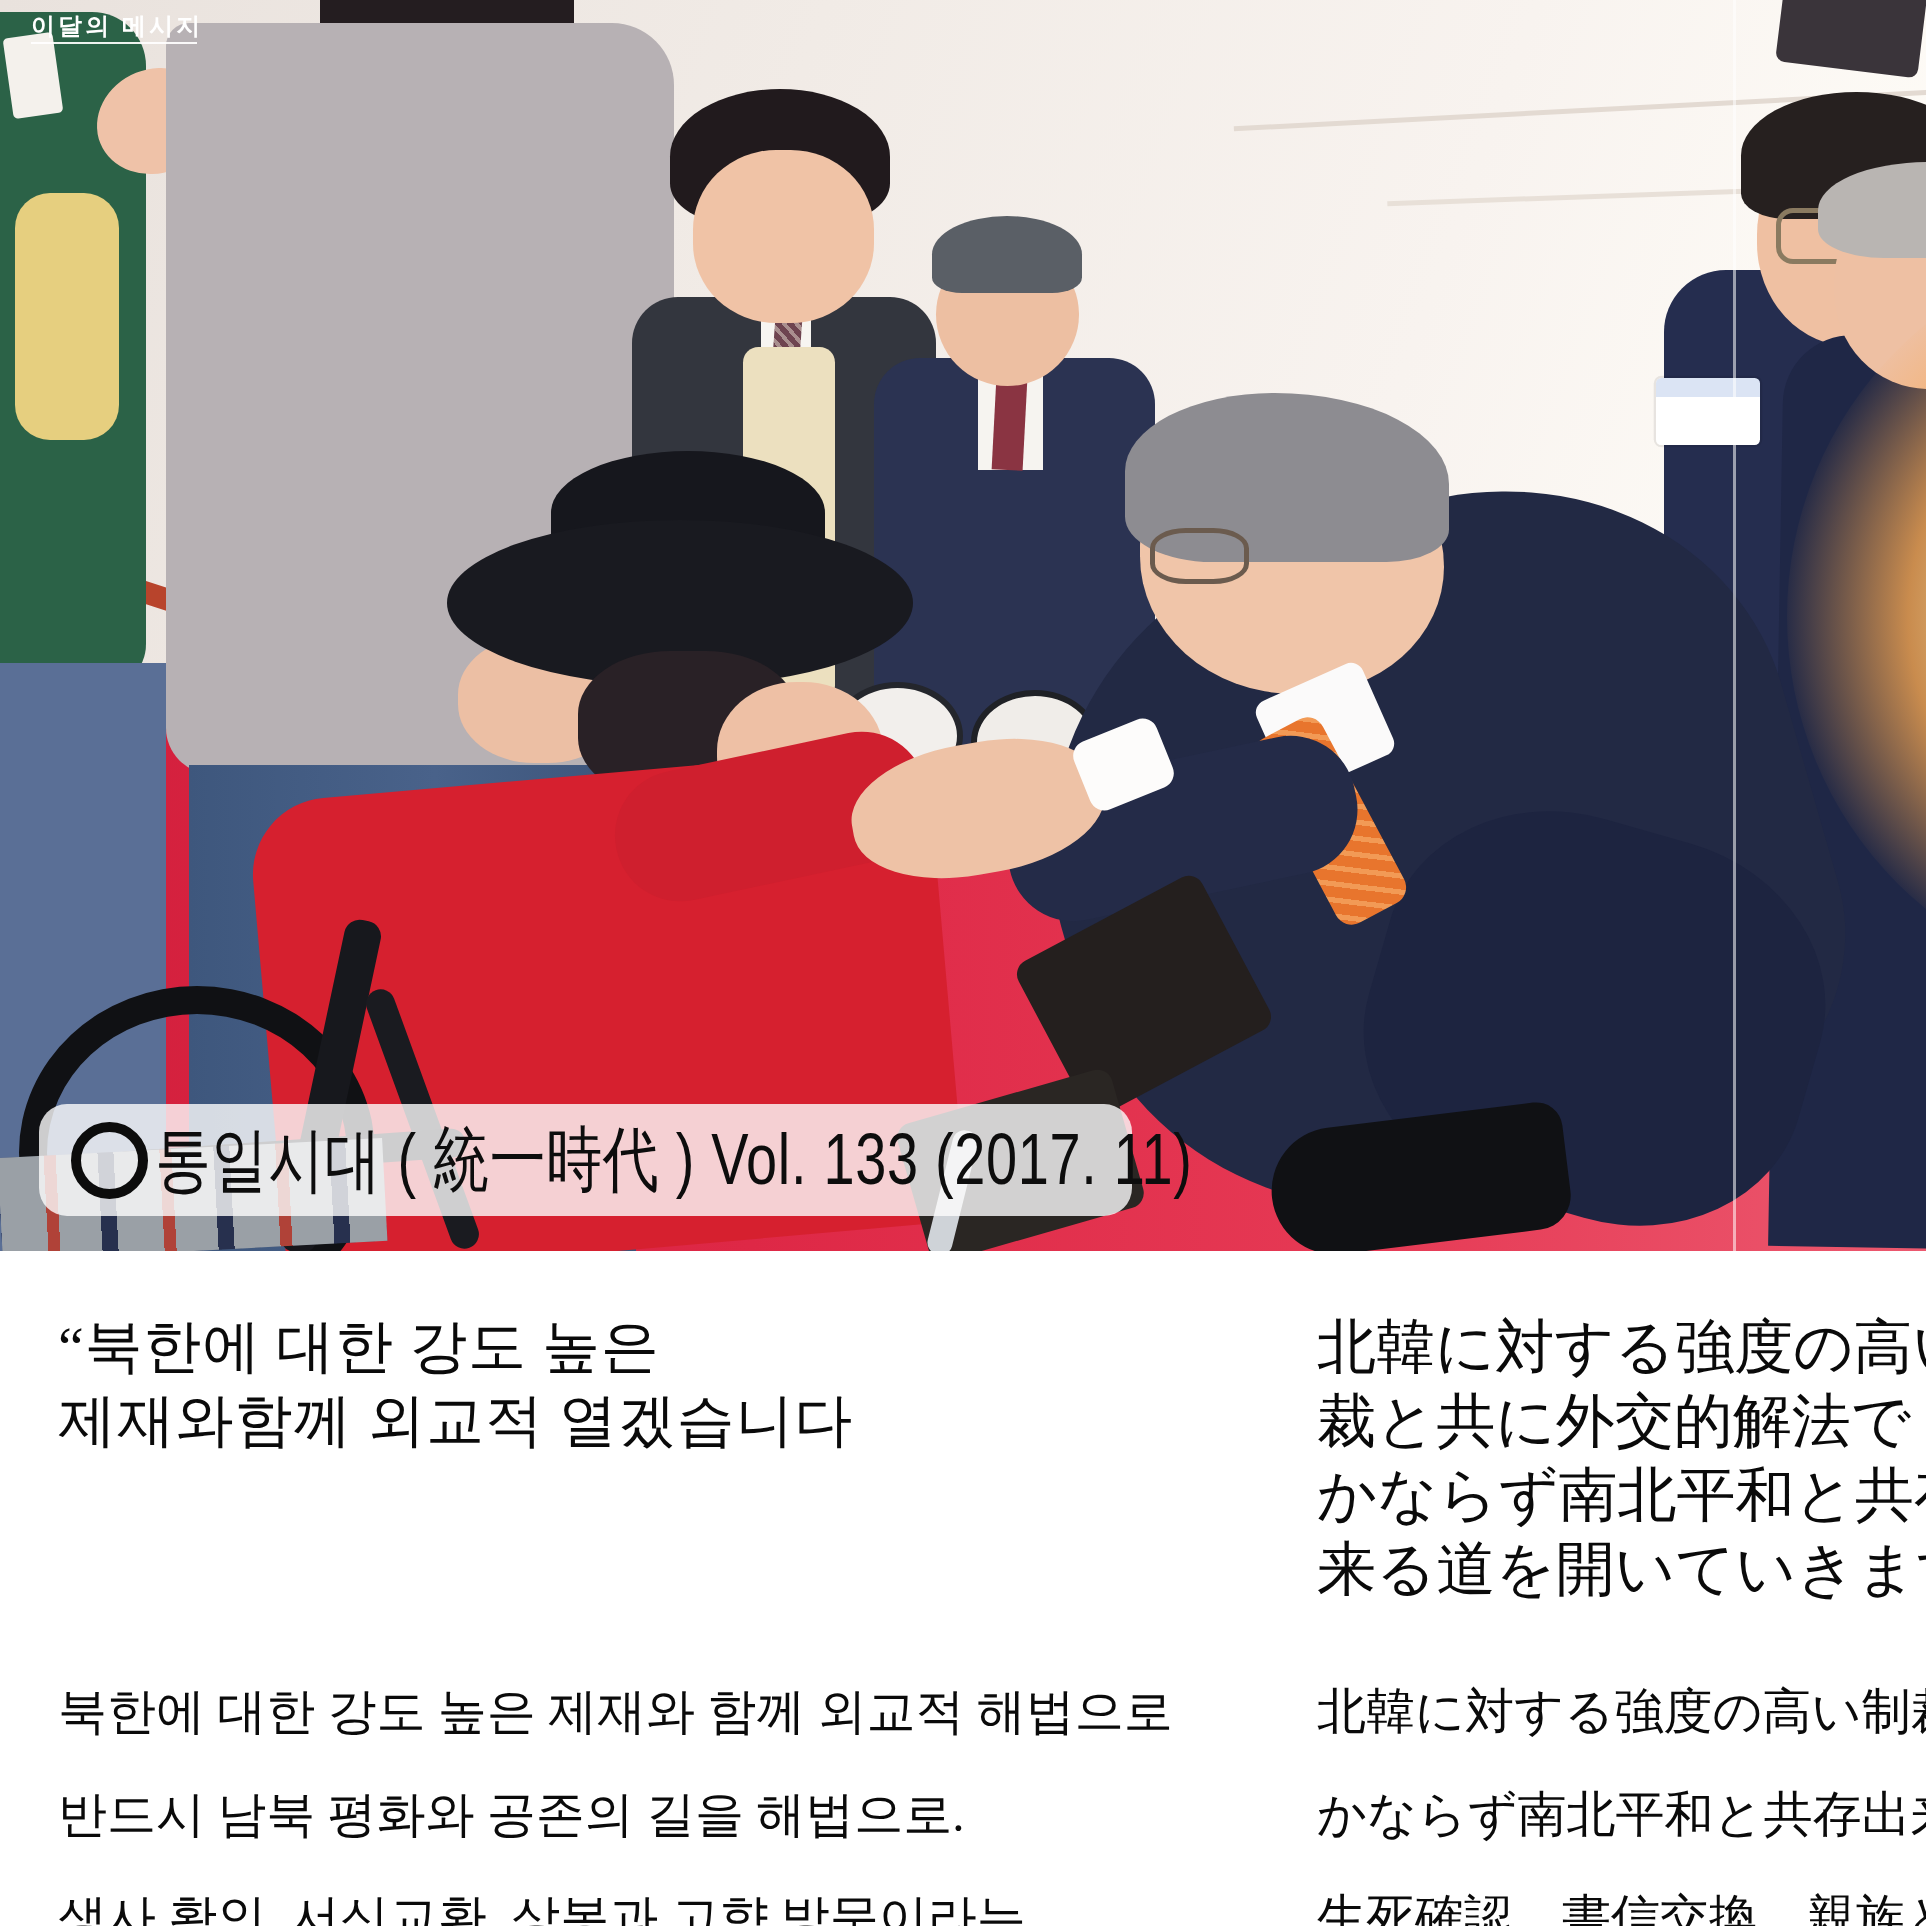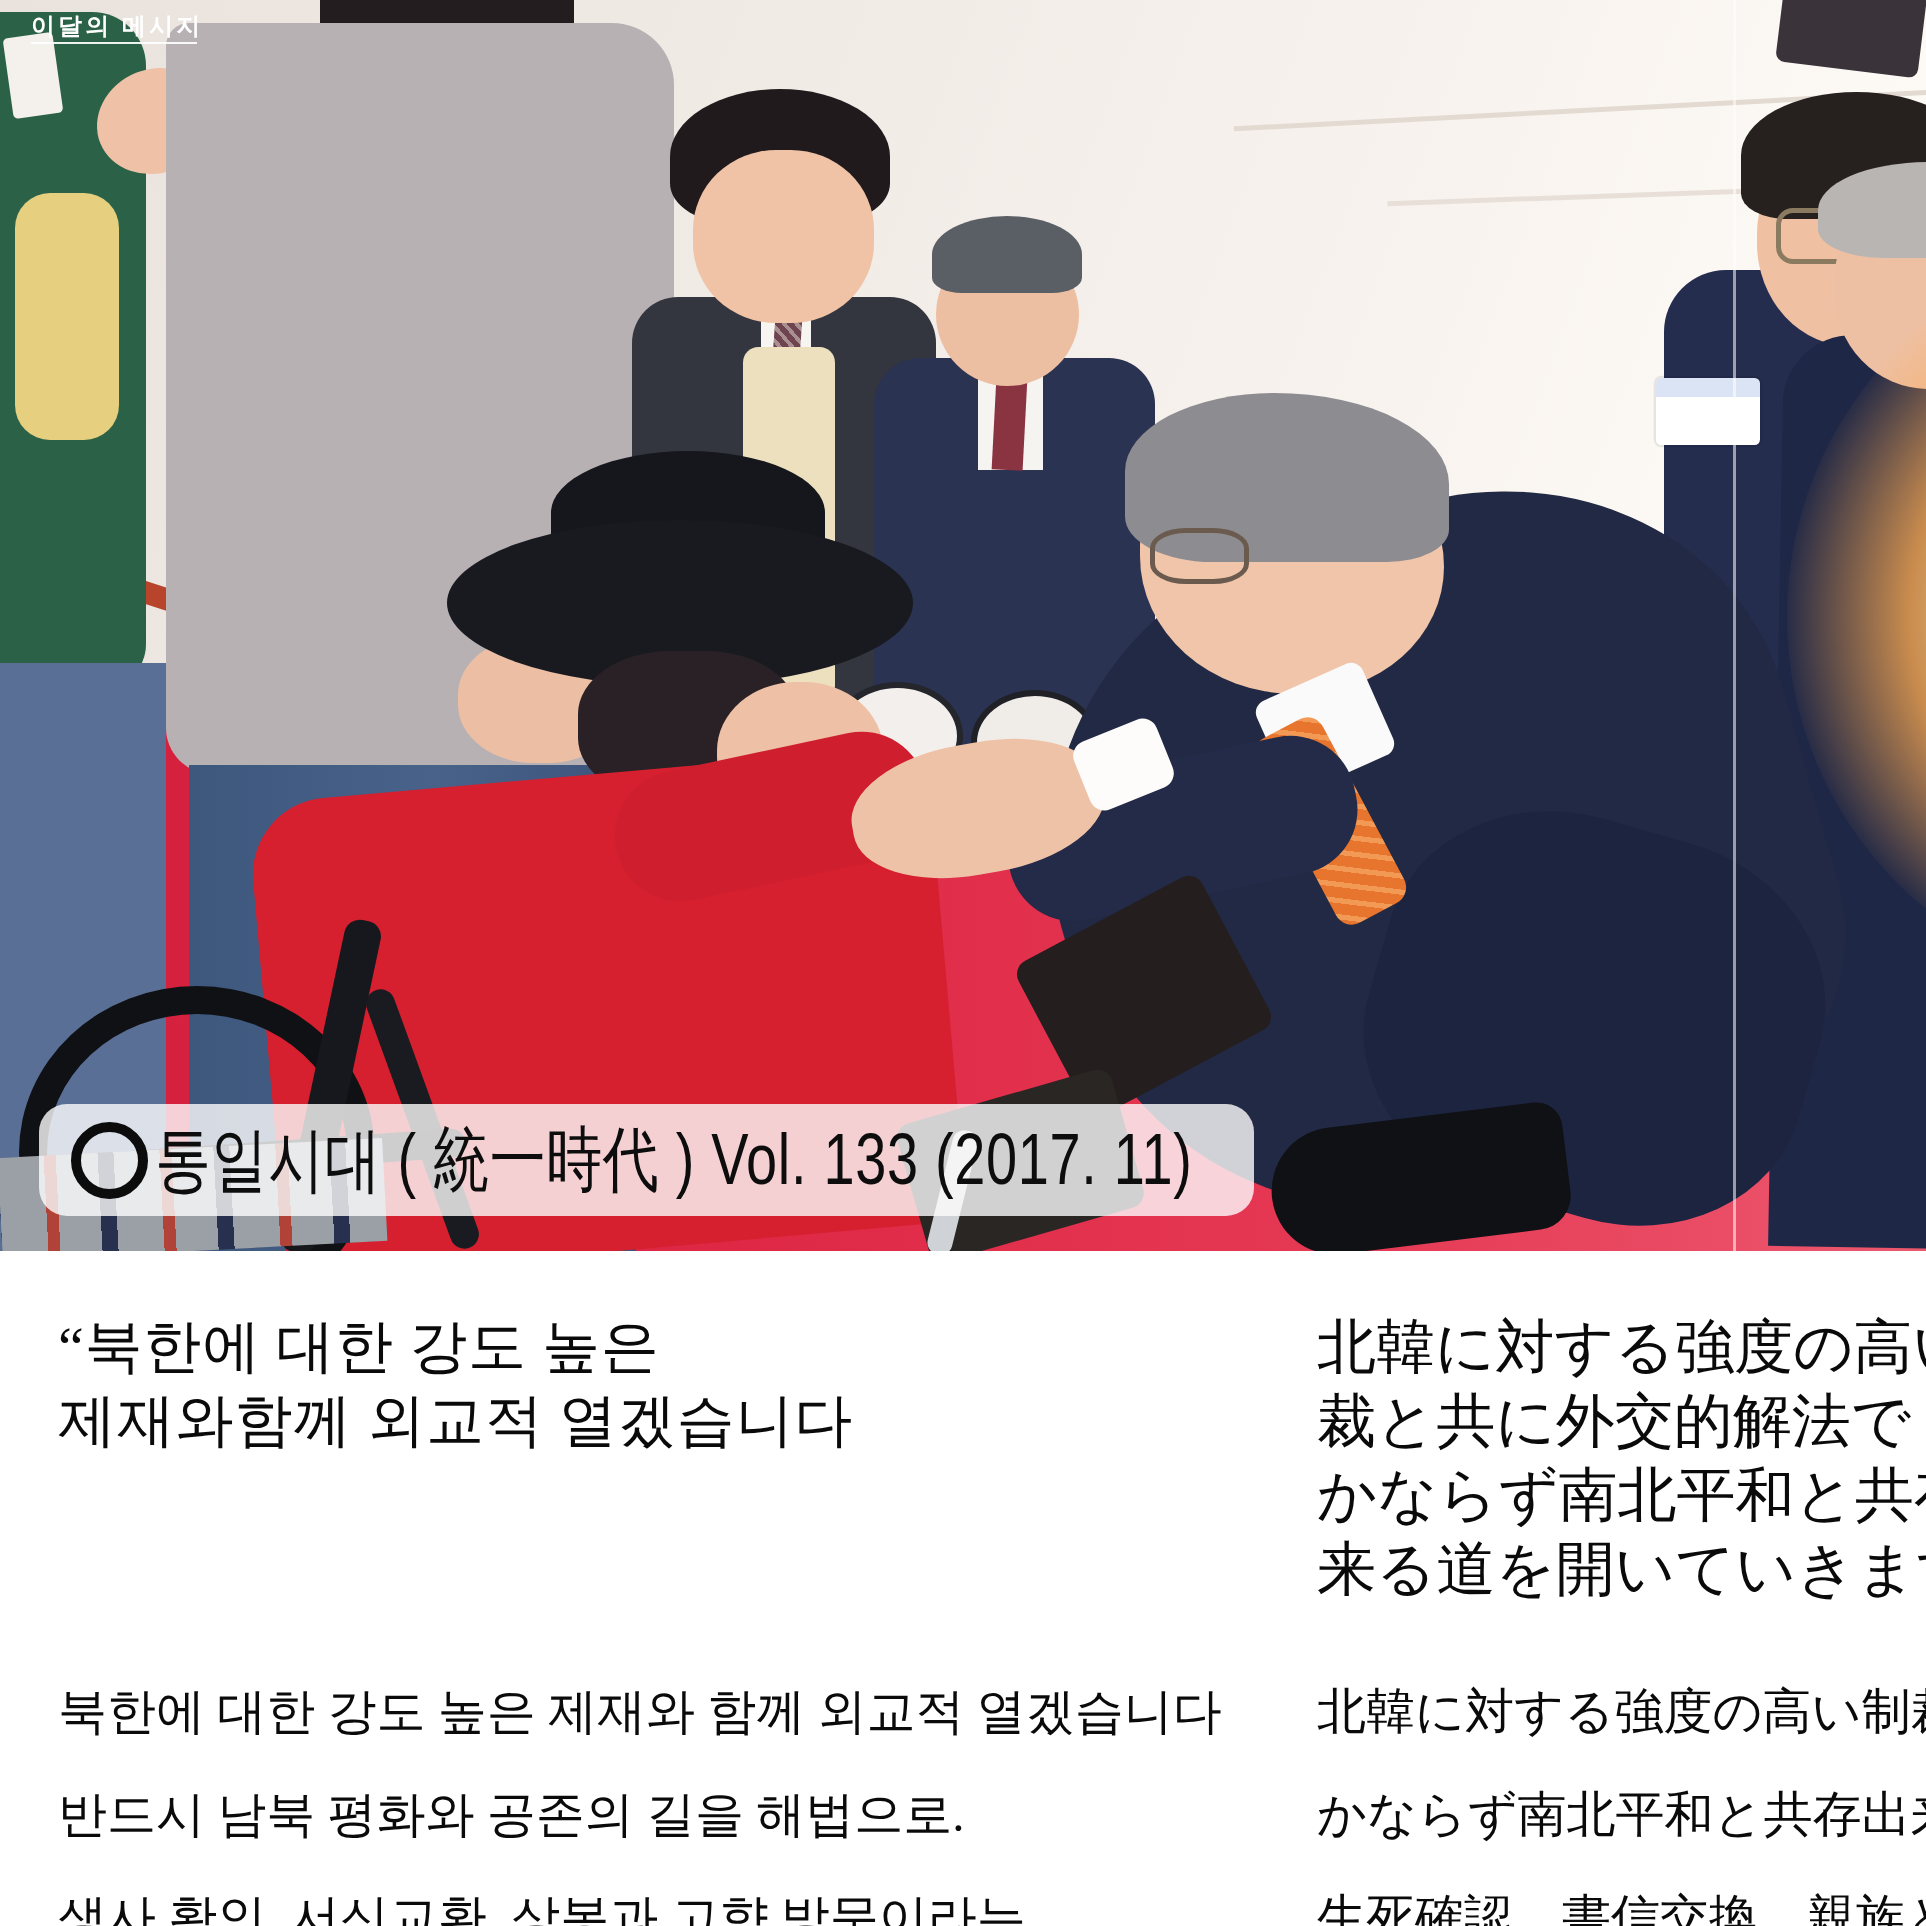--- a/index.html
+++ b/index.html
@@ -94,21 +94,21 @@
   .elder-body{left:1776px;top:339px;width:582px;height:912px;background:#1f2746;border-radius:69px 92px 0 0;transform:rotate(1deg);}
   .elder-head{left:1834px;top:185px;width:196px;height:204px;background:#eec0a3;border-radius:48%;}
   .elder-hair{left:1818px;top:162px;width:220px;height:96px;background:#b9b5b2;border-radius:50% 50% 30% 30%;}
   .flare{left:1787px;top:239px;width:755px;height:755px;border-radius:50%;
          background:radial-gradient(circle,rgba(255,252,240,.98) 0%,rgba(254,224,160,.92) 28%,rgba(249,168,80,.78) 48%,rgba(249,168,80,0) 72%);}
   .gutter-line{left:1733px;top:0;width:3.1px;height:1251px;background:rgba(255,255,255,.55);}
 
   
   .watermark{left:31px;top:10px;font-size:24px;font-weight:bold;letter-spacing:3.1px;color:#ffffff;}
   .watermark-underline{left:31px;top:42px;width:166px;height:1.9px;background:rgba(255,255,255,.92);}
-  .title-bar{left:39px;top:1104px;width:1215px;height:112px;border-radius:28px;
+  .title-bar{left:39px;top:1104px;width:1093px;height:112px;border-radius:28px;
              background:rgba(253,253,253,.80);display:flex;align-items:center;padding-left:32px;box-sizing:border-box;}
   .title-ring{width:57px;height:57px;border:10px solid #0c0c0c;border-radius:50%;flex:0 0 auto;}
   .title-text{font-size:65px;font-weight:500;color:#0d0d0d;white-space:nowrap;margin-left:7px;
               transform:scale(.86,1.1);transform-origin:left center;letter-spacing:0.8px;}
 
   
   .serif-ko{font-family:"Liberation Serif","DejaVu Serif",serif;}
   .sans-ja{font-family:"Liberation Sans","DejaVu Sans",sans-serif;}
   .quote-ko{left:58px;top:1310px;font-size:58px;line-height:74px;letter-spacing:0.8px;color:#0a0a0a;white-space:nowrap;}
   .quote-ja{left:1317px;top:1310px;font-size:59px;line-height:74px;color:#0a0a0a;white-space:nowrap;}
@@ -214,21 +214,21 @@
     <div>제재와함께 외교적 열겠습니다</div>
   </div>
   <div class="abs quote-ja sans-ja">
     <div>北韓に対する強度の高い制</div>
     <div>裁と共に外交的解法で</div>
     <div>かならず南北平和と共存出</div>
     <div>来る道を開いていきます。</div>
   </div>
 
   <div class="abs body-ko serif-ko">
-    <div>북한에 대한 강도 높은 제재와 함께 외교적 열겠습니다</div>
+    <div>북한에 대한 강도 높은 제재와 함께 외교적 해법으로</div>
     <div>반드시 남북 평화와 공존의 길을 해법으로.</div>
     <div>생사 확인, 서신교환, 상봉과 고향 방문이라는</div>
 
   </div>
   <div class="abs body-ja sans-ja">
     <div>北韓に対する強度の高い制裁と共に外交的解法で</div>
     <div>かならず南北平和と共存出来る道を開いていきます。</div>
     <div>生死確認、書信交換、親族との再会や故郷訪問といった</div>
 
   </div>

